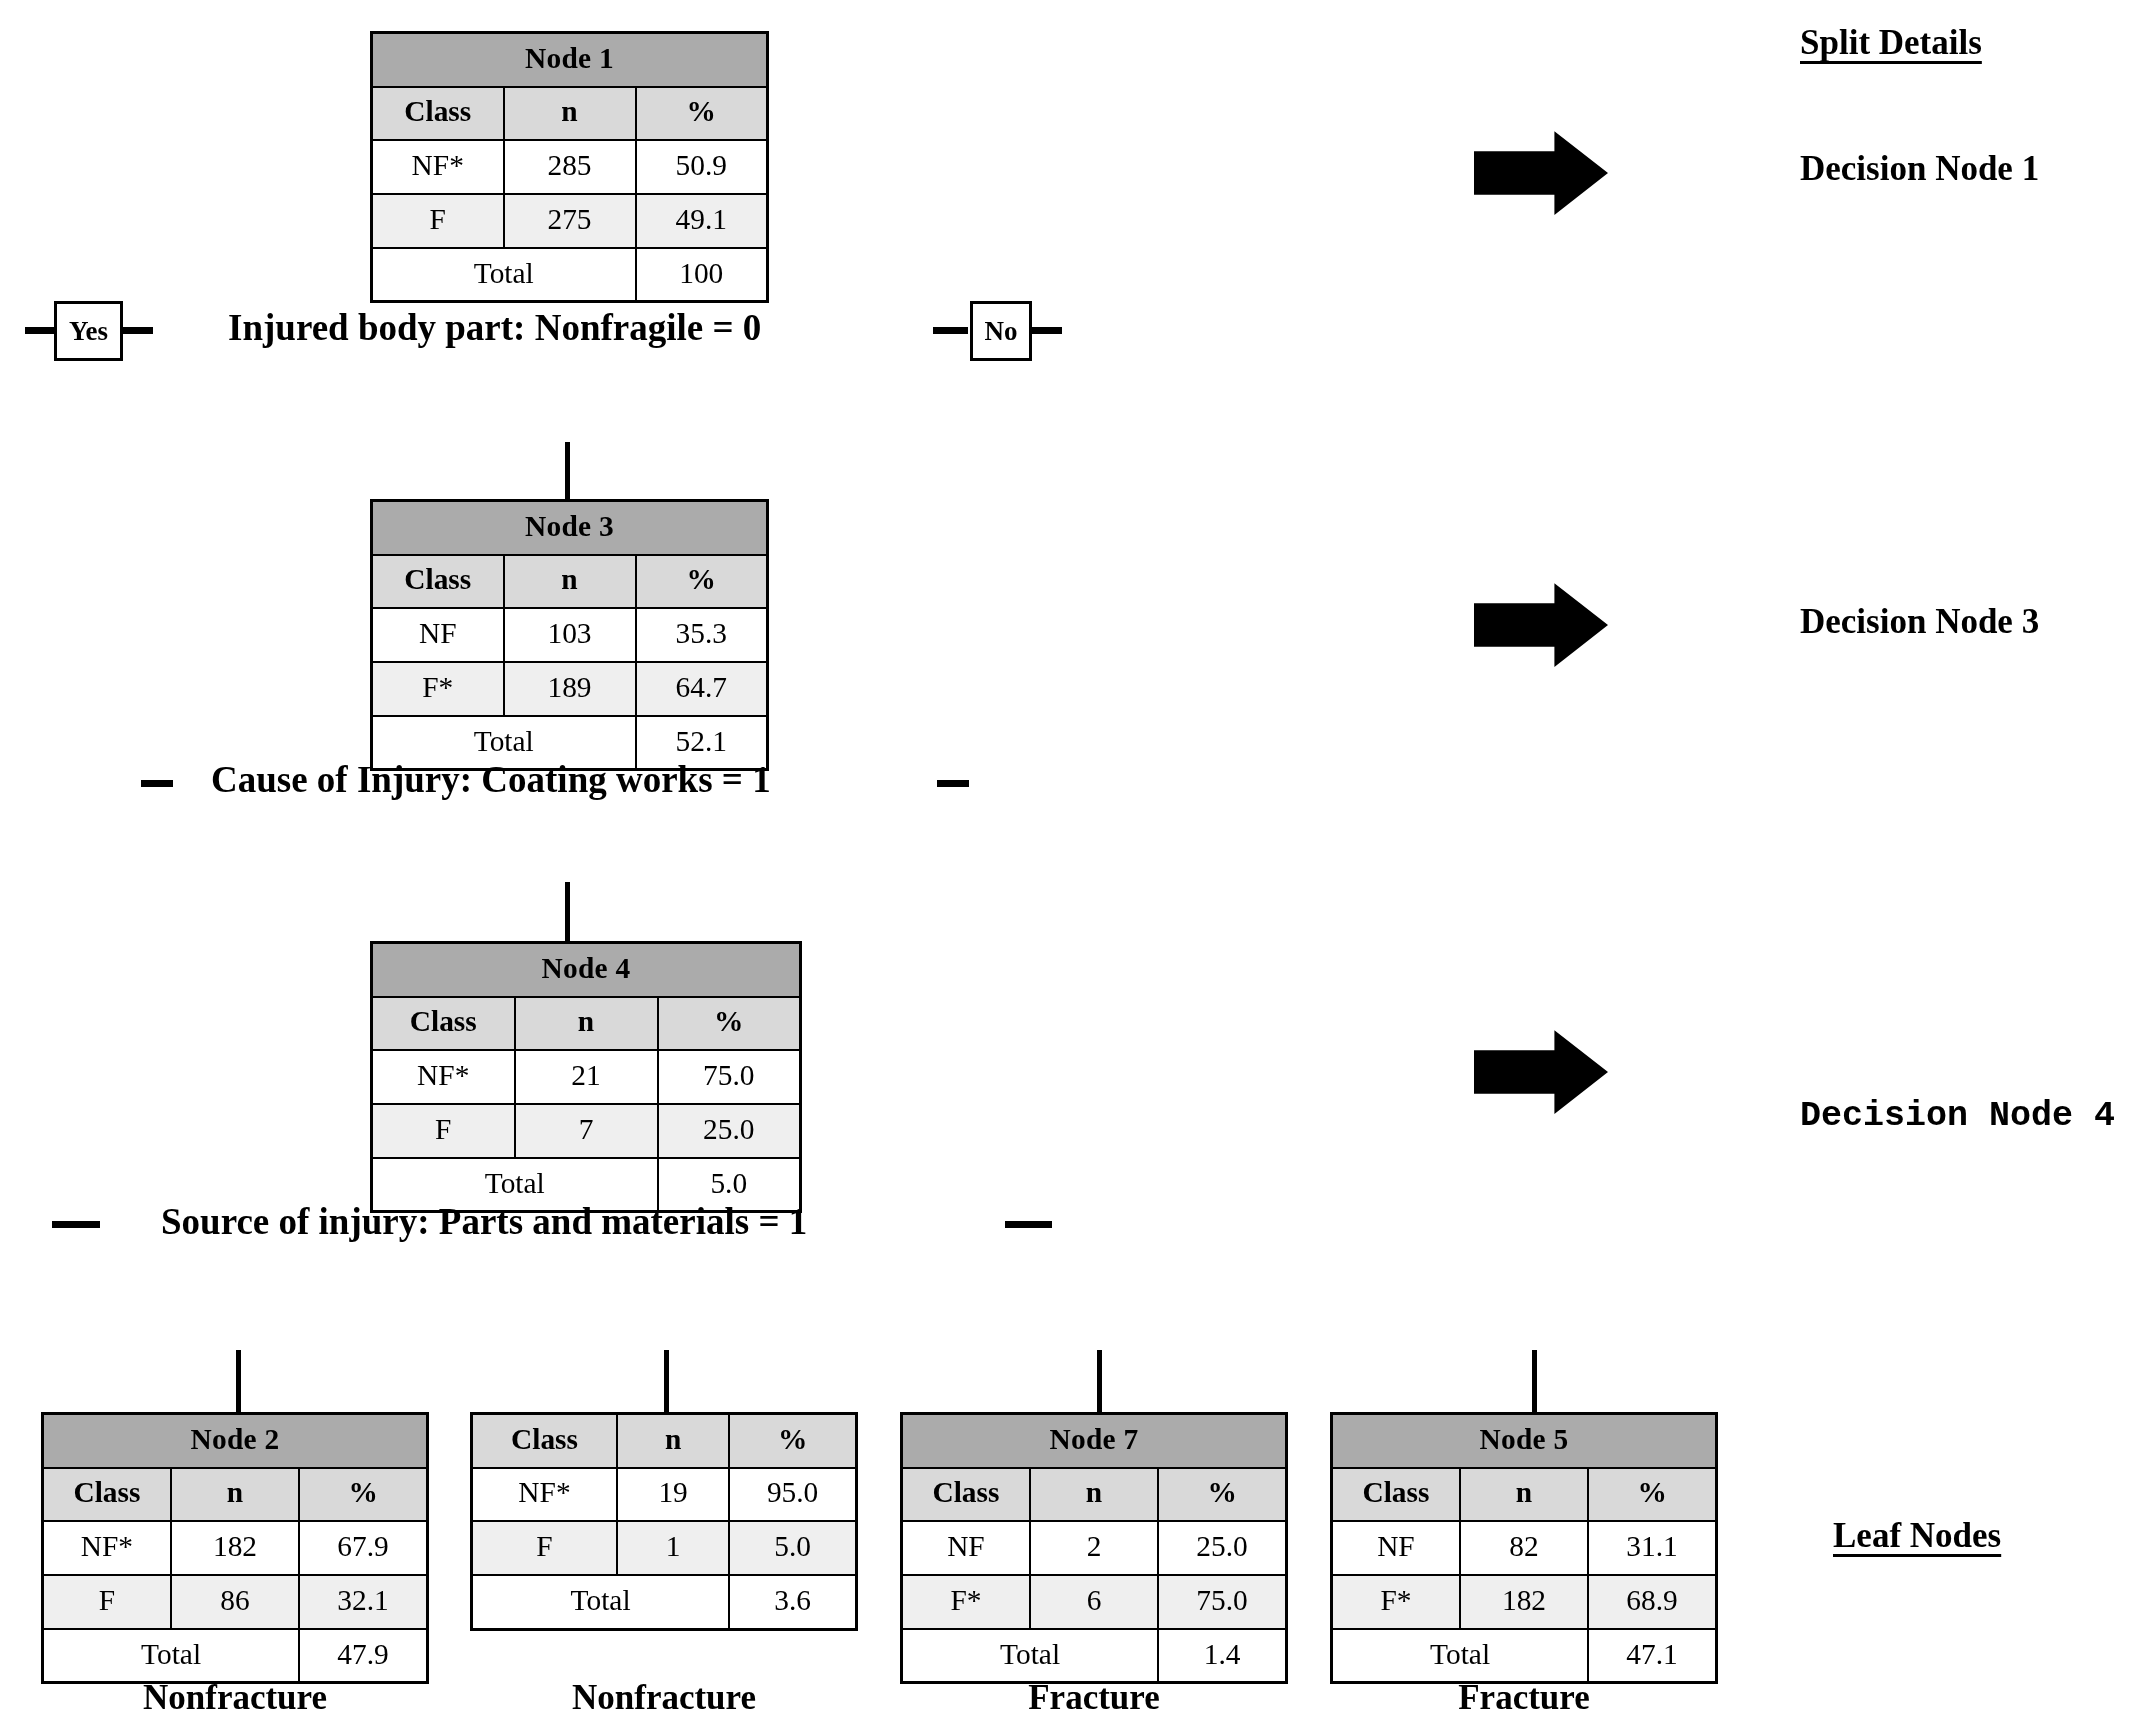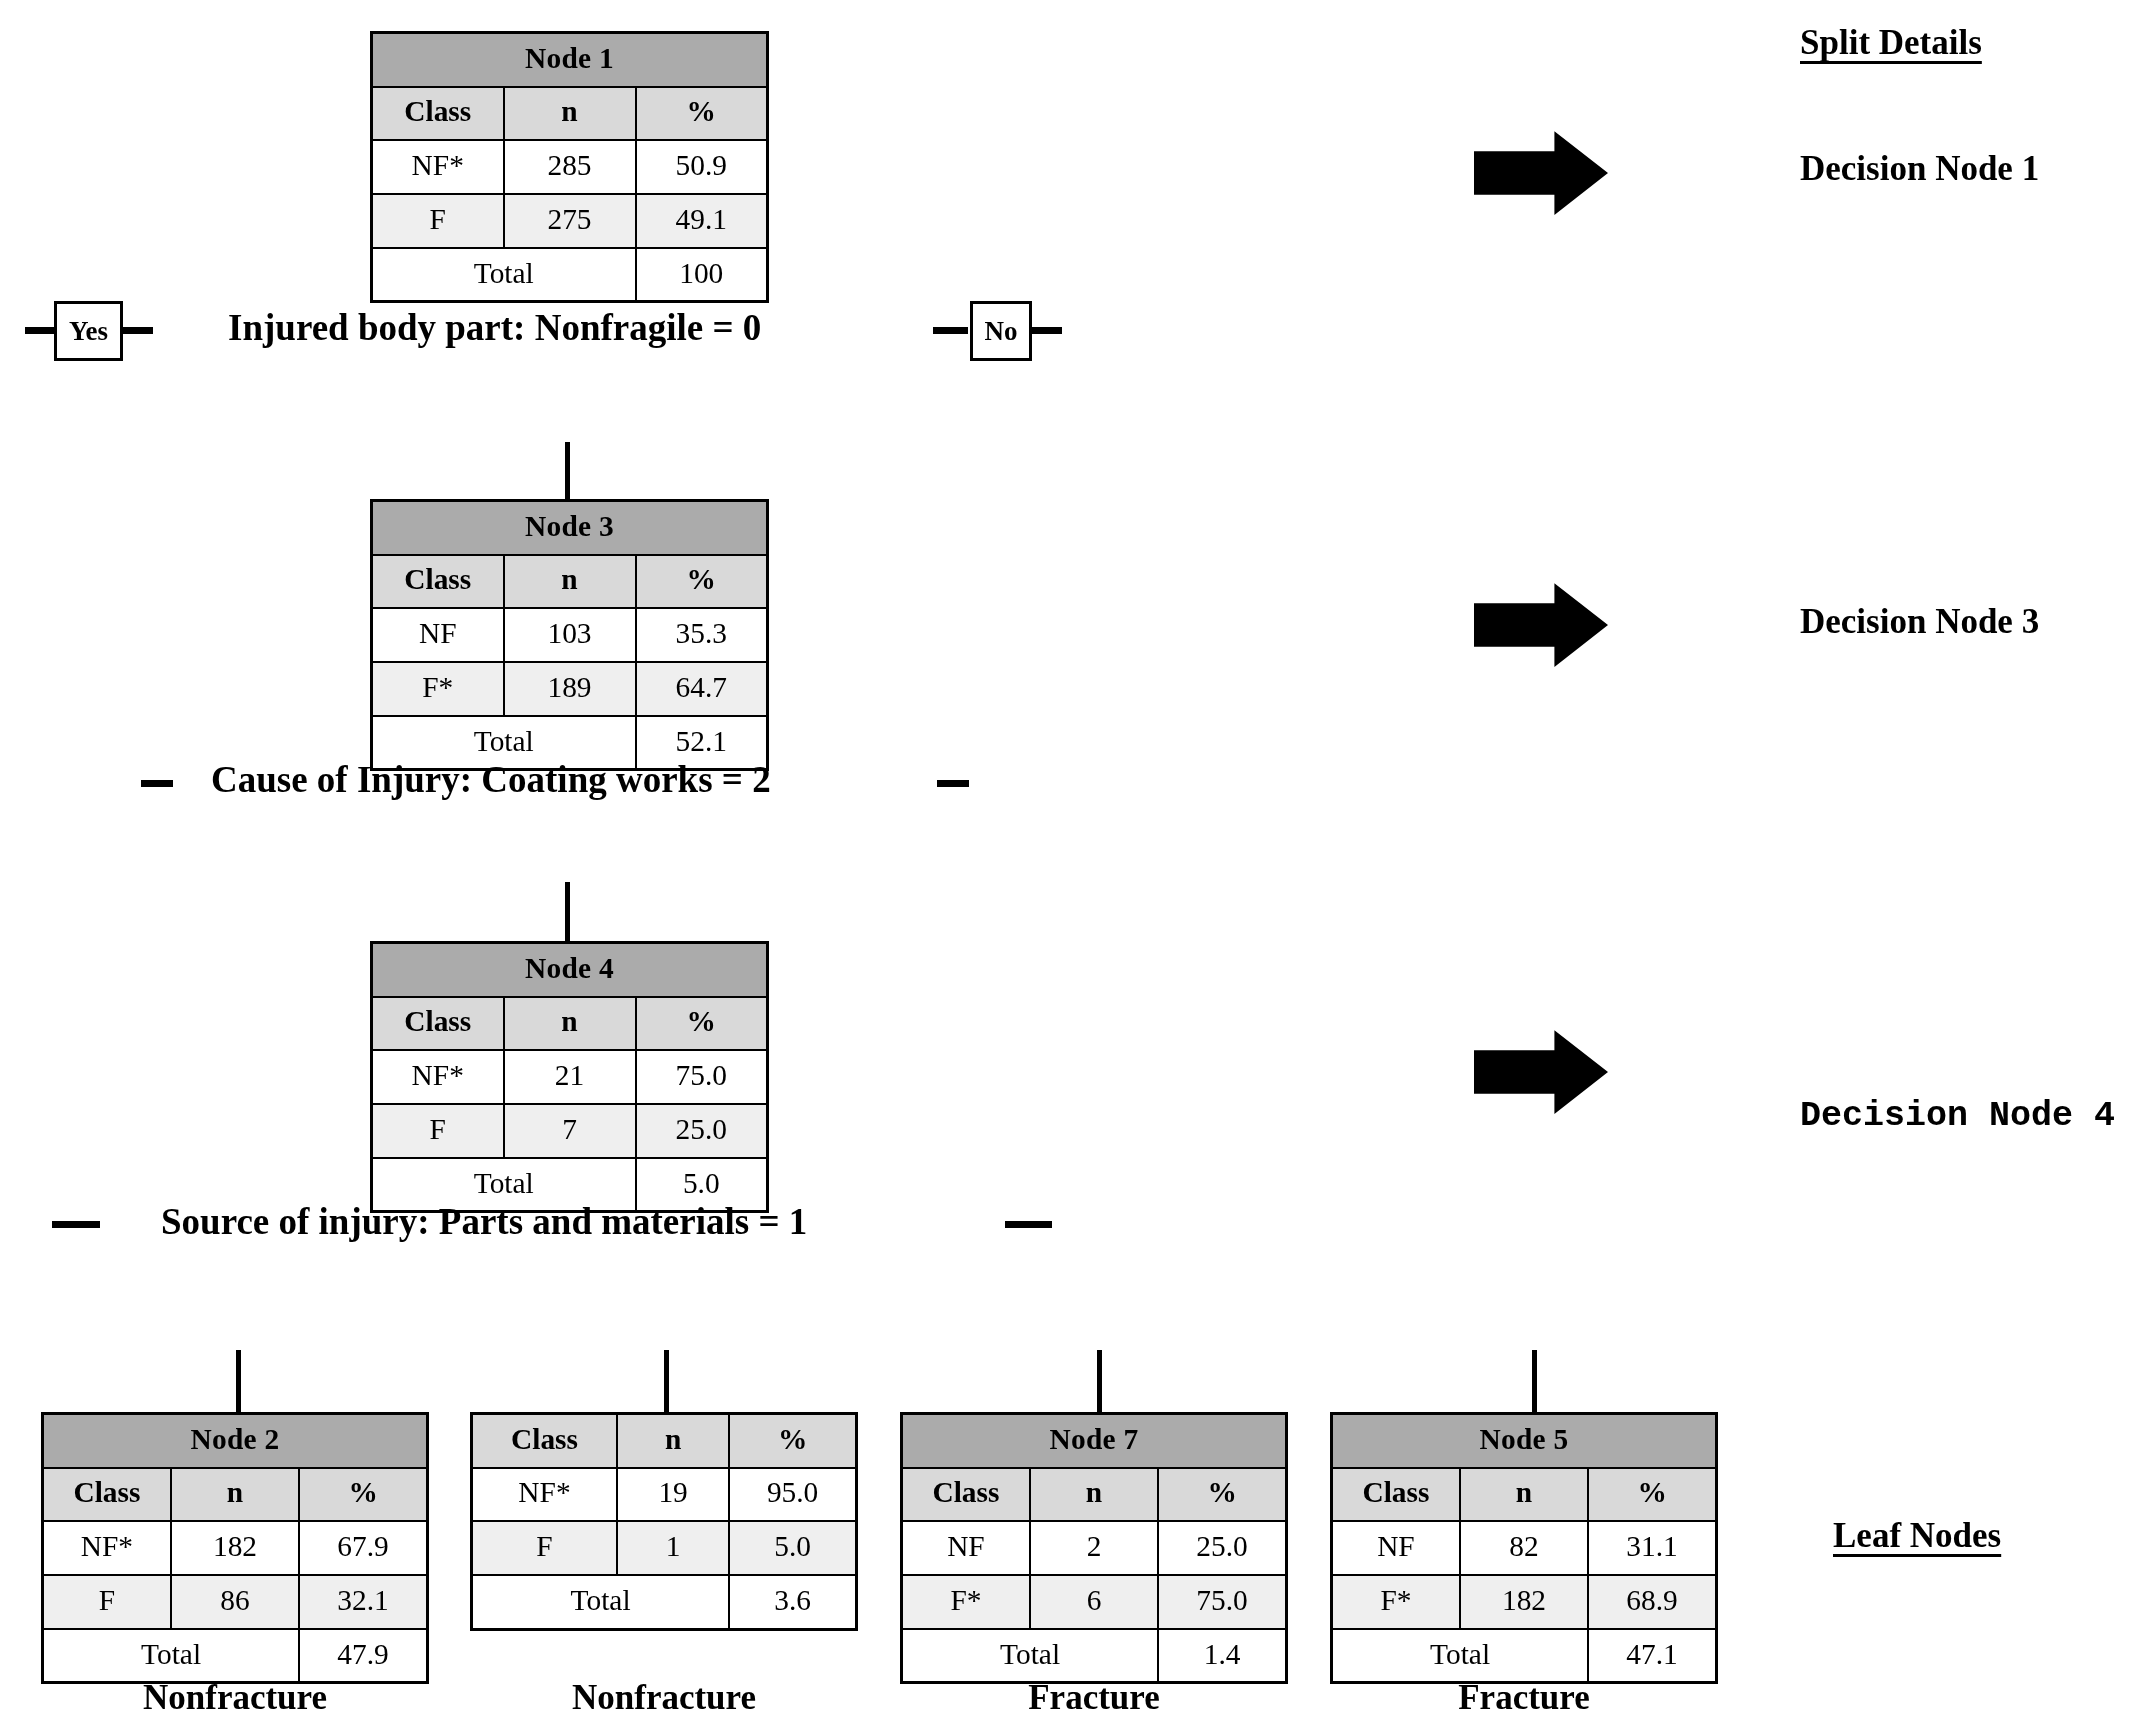--- a/index.html
+++ b/index.html
@@ -156,26 +156,26 @@
     <td>64.7</td>
   </tr>
   <tr class="row-total">
     <td class="cell-left" colspan="2" style="border-right:none">Total</td>
     <td>52.1</td>
   </tr>
 </tbody>
   </table>
 
 <div class="hstub" style="left:141px;top:780px;width:32px;"></div>
-<div class="cond-text" style="left:211px;top:761px;">Cause of Injury: Coating works = 2</div>
+<div class="cond-text" style="left:211px;top:761px;">Cause of Injury: Coating works = 1</div>
 <div class="hstub" style="left:937px;top:780px;width:32px;"></div>
 
 <div class="vstub" style="left:565px;top:882px;height:60px;"></div>
 
-<table class="node-table" style="left:370px;top:941px;width:399px;">
+<table class="node-table" style="left:370px;top:941px;width:432px;">
   <tbody>
       <tr>
     <td class="node-title" colspan="3">Node 4</td>
   </tr>
   <tr>
     <td class="col-head" style="width:38%">Class</td>
     <td class="col-head" style="width:29%">n</td>
     <td class="col-head" style="width:33%">%</td>
   </tr>
   <tr class="row-a">

